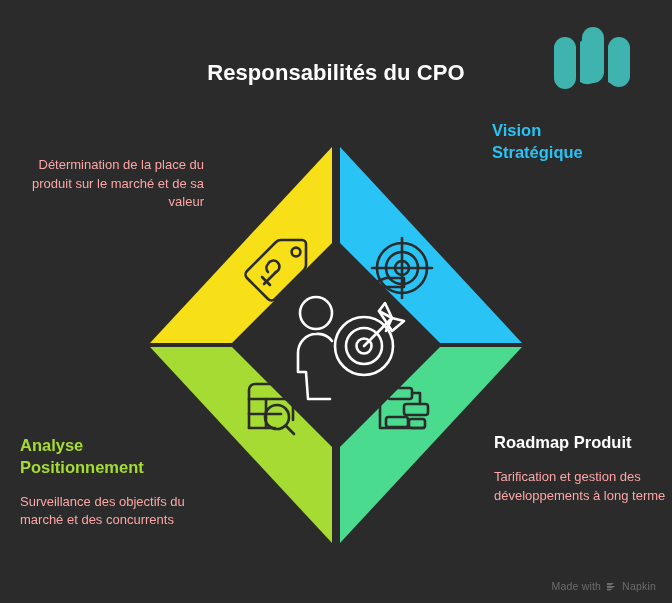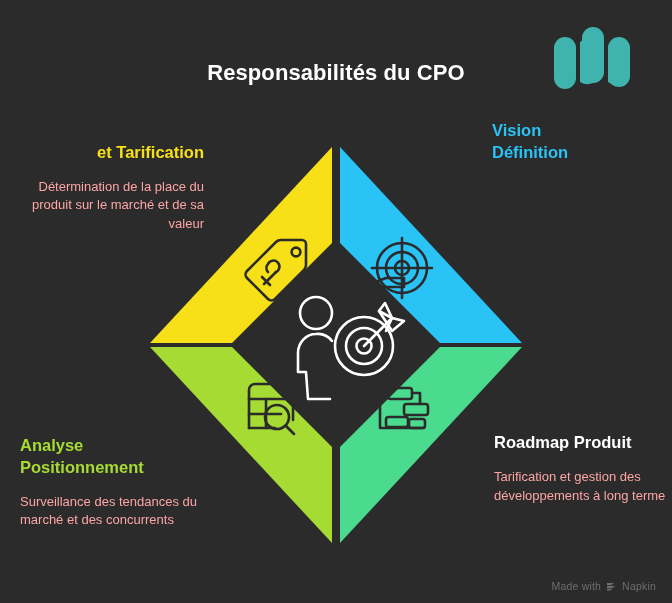--- a/index.html
+++ b/index.html
@@ -192,38 +192,37 @@
         <rect x="386" y="417" width="22" height="10" rx="2.5"></rect>
         <rect x="409" y="419" width="16" height="9" rx="2.5"></rect>
         <path d="M412 393 h8 v11"></path>
       </g>
     </svg>
   </div>
 
   <div class="quad-text" id="tl-block">
     <div class="quad-title">
       <br>
-      <span>et Tarification</span>
     </div>
     <p class="quad-desc">Détermination de la place du produit sur le marché et de sa valeur</p>
   </div>
 
   <div class="quad-text" id="tr-block">
     <div class="quad-title">
       <span>Vision</span><br>
-      <span>Définition</span>
+      <span>Stratégique</span>
     </div>
   </div>
 
   <div class="quad-text" id="bl-block">
     <div class="quad-title">
       <span>Analyse</span><br>
       <span>Positionnement</span>
     </div>
-    <p class="quad-desc">Surveillance des tendances du marché et des concurrents</p>
+    <p class="quad-desc">Surveillance des objectifs du marché et des concurrents</p>
   </div>
 
   <div class="quad-text" id="br-block">
     <div class="quad-title">
       <span>Roadmap Produit</span>
     </div>
     <p class="quad-desc">Tarification et gestion des développements à long terme</p>
   </div>
 
   <div class="footer-credit">

